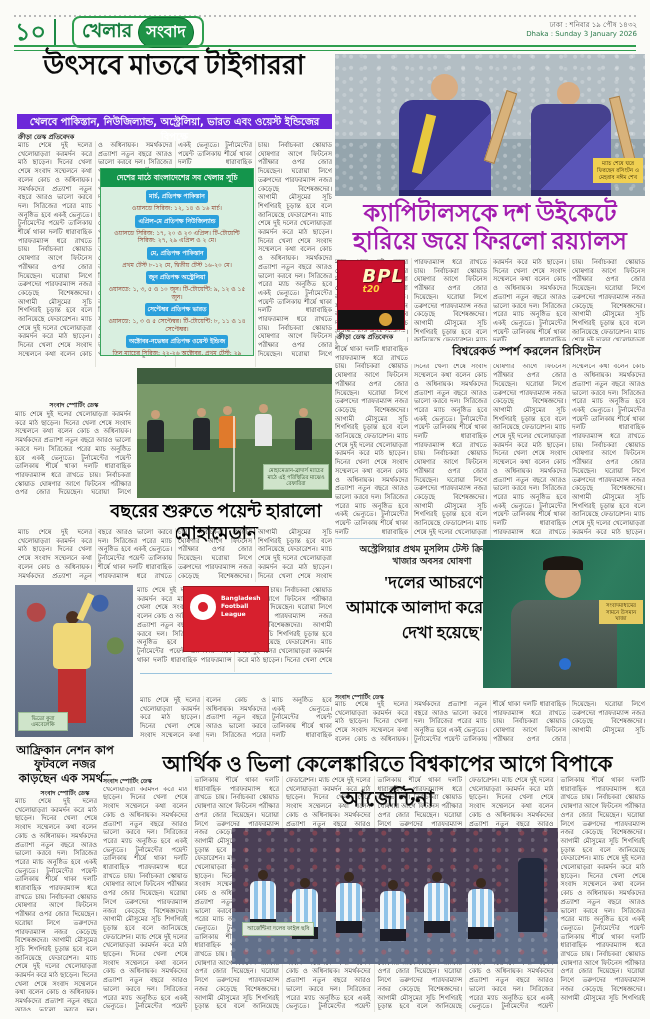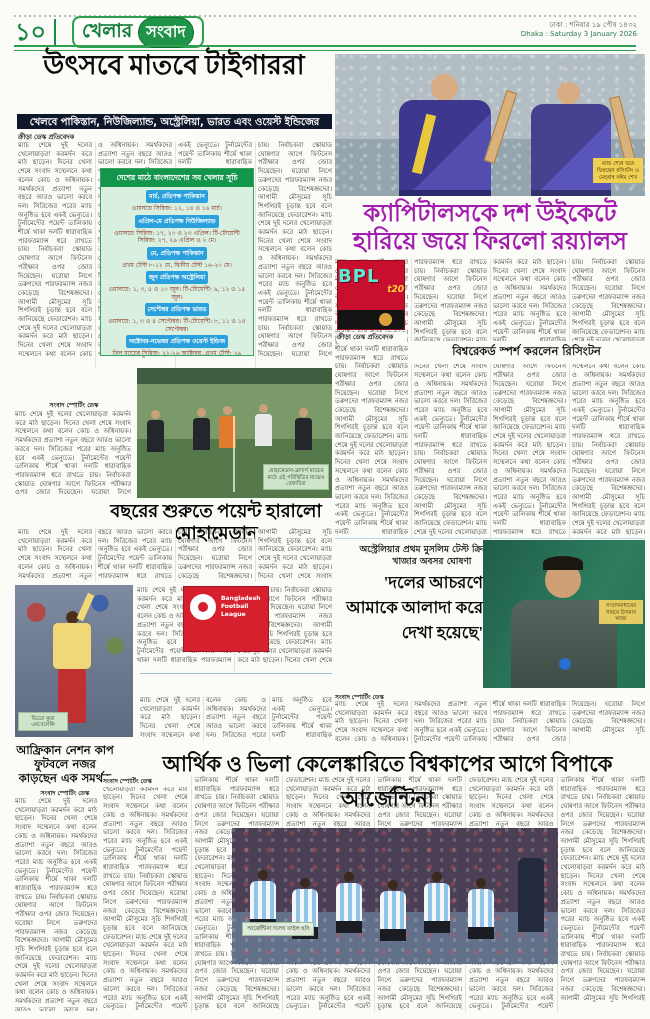--- a/index.html
+++ b/index.html
@@ -19,21 +19,21 @@
   #mh-w2{font-size:16px;font-weight:bold;color:#fff;background:#1f9347;border-radius:15px;
     padding:1px 7px;border:1px solid #0d6e30;}
   #dateblock{right:13px;top:21px;text-align:right;line-height:1.35;}
   #date-bn{font-size:7px;color:#555;}
   #date-en{font-size:7px;color:#2f7d4f;}
   #rule1{left:14px;top:45px;width:622px;height:3px;border-top:2px solid #2f9e4f;border-bottom:1px solid #2f9e4f;}
 
   
   #leadhead{left:15px;top:50px;width:318px;text-align:center;font-weight:bold;color:#0b0b0b;
     font-size:27px;line-height:31px;font-family:"Liberation Serif","DejaVu Sans",serif;}
-  #bluestrip{left:17px;top:114px;width:315px;height:15px;background:#0f172a;color:#fff;
+  #bluestrip{left:17px;top:114px;width:315px;height:15px;background:#6d28d9;color:#fff;
     font-size:10px;font-weight:bold;text-align:center;line-height:15px;}
   #lead-byline{left:18px;top:132px;width:76px;font-size:6.5px;font-weight:bold;color:#222;}
   #lead-cols{left:18px;top:141px;width:314px;height:226px;}
   .body-copy{font-size:6.5px;line-height:1.34;color:#333;text-align:justify;overflow:hidden;}
   .cols-4{column-count:4;column-gap:6px;column-rule:1px solid #e2e2da;}
   .cols-3{column-count:3;column-gap:6px;column-rule:1px solid #e2e2da;}
   .cols-2{column-count:2;column-gap:6px;column-rule:1px solid #e2e2da;}
   .cols-6{column-count:6;column-gap:7px;column-rule:1px solid #e2e2da;}
 
   
@@ -66,23 +66,23 @@
   #tp-bat2{position:absolute;left:282px;top:42px;width:9px;height:66px;background:#d8b27a;
     border:1px solid #a87f4b;transform:rotate(-14deg);}
   #tp-cap{position:absolute;right:2px;top:104px;width:46px;background:#f0d052;color:#3a2c05;
     font-size:5.5px;line-height:1.25;padding:2px;text-align:center;}
 
   
   #royals-head{left:335px;top:199px;width:310px;text-align:center;font-weight:bold;color:#a21caf;
     font-size:24px;line-height:28px;font-family:"Liberation Serif","DejaVu Sans",serif;}
   #royals-cols{left:335px;top:258px;width:310px;height:280px;}
   #bpl{left:337px;top:260px;width:66px;height:68px;background:#c8102e;border:1px solid #8e0c20;overflow:hidden;}
-  #bpl-line1{font-size:18px;font-weight:900;color:#5eead4;text-align:left;
+  #bpl-line1{font-size:18px;font-weight:900;font-style:italic;color:#fef9c3;text-align:right;
     letter-spacing:1px;margin-top:4px;text-shadow:1px 1px 0 #5e0813;}
-  #bpl-line2{font-size:9px;font-weight:bold;font-style:italic;color:#ffd23f;text-align:right;margin-top:-2px;}
+  #bpl-line2{font-size:9px;font-weight:bold;font-style:italic;color:#ffd23f;text-align:center;margin-top:-2px;}
   #bpl-band{position:absolute;bottom:0;left:0;width:100%;height:19px;
     background:radial-gradient(circle at 72% 50%, #d8a23a 0 6px, transparent 7px),#141414;}
   #royals-byline{left:337px;top:332px;width:70px;background:#fbfbf7;font-size:6.5px;font-weight:bold;color:#222;}
   #royals-subhead{left:408px;top:341px;width:237px;background:#fbfbf7;text-align:center;
     font-size:11.5px;font-weight:bold;color:#101010;padding:2px 0;}
 
   
   #markram-head{left:15px;top:362px;width:118px;text-align:center;font-weight:bold;color:#0b0b0b;
     font-size:12.5px;line-height:14.5px;}
   #markram-byline{left:15px;top:400px;width:118px;text-align:center;font-size:6px;font-weight:bold;color:#222;}
@@ -177,21 +177,21 @@
 <div class="page">
 
   <div class="abs" id="dotline"></div>
   <div class="abs" id="pagenum">১০</div>
   <div class="abs" id="masthead">
     <span id="mh-w1">খেলার</span>
     <span id="mh-w2">সংবাদ</span>
   </div>
   <div class="abs" id="dateblock">
     <div id="date-bn">ঢাকা : শনিবার ১৯ পৌষ ১৪৩২</div>
-    <div id="date-en">Dhaka : Saturday 3 January 2026</div>
+    <div id="date-en">Dhaka : Sunday 3 January 2026</div>
   </div>
   <div class="abs" id="rule1"></div>
 
   <div class="abs" id="leadhead">
     <div>উৎসবে মাতবে টাইগাররা</div>
   </div>
 
   <div class="abs" id="topphoto">
     <div class="head abs" id="tp-h1"></div>
     <div id="tp-b1"></div>

